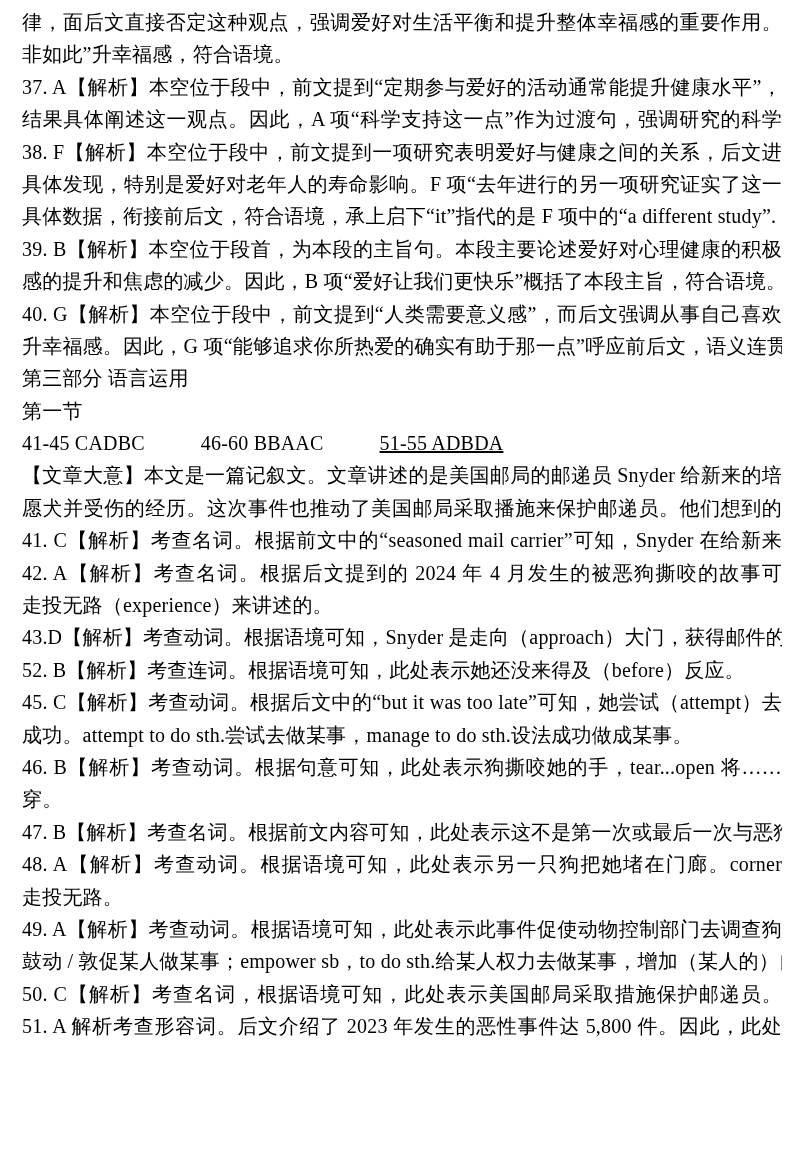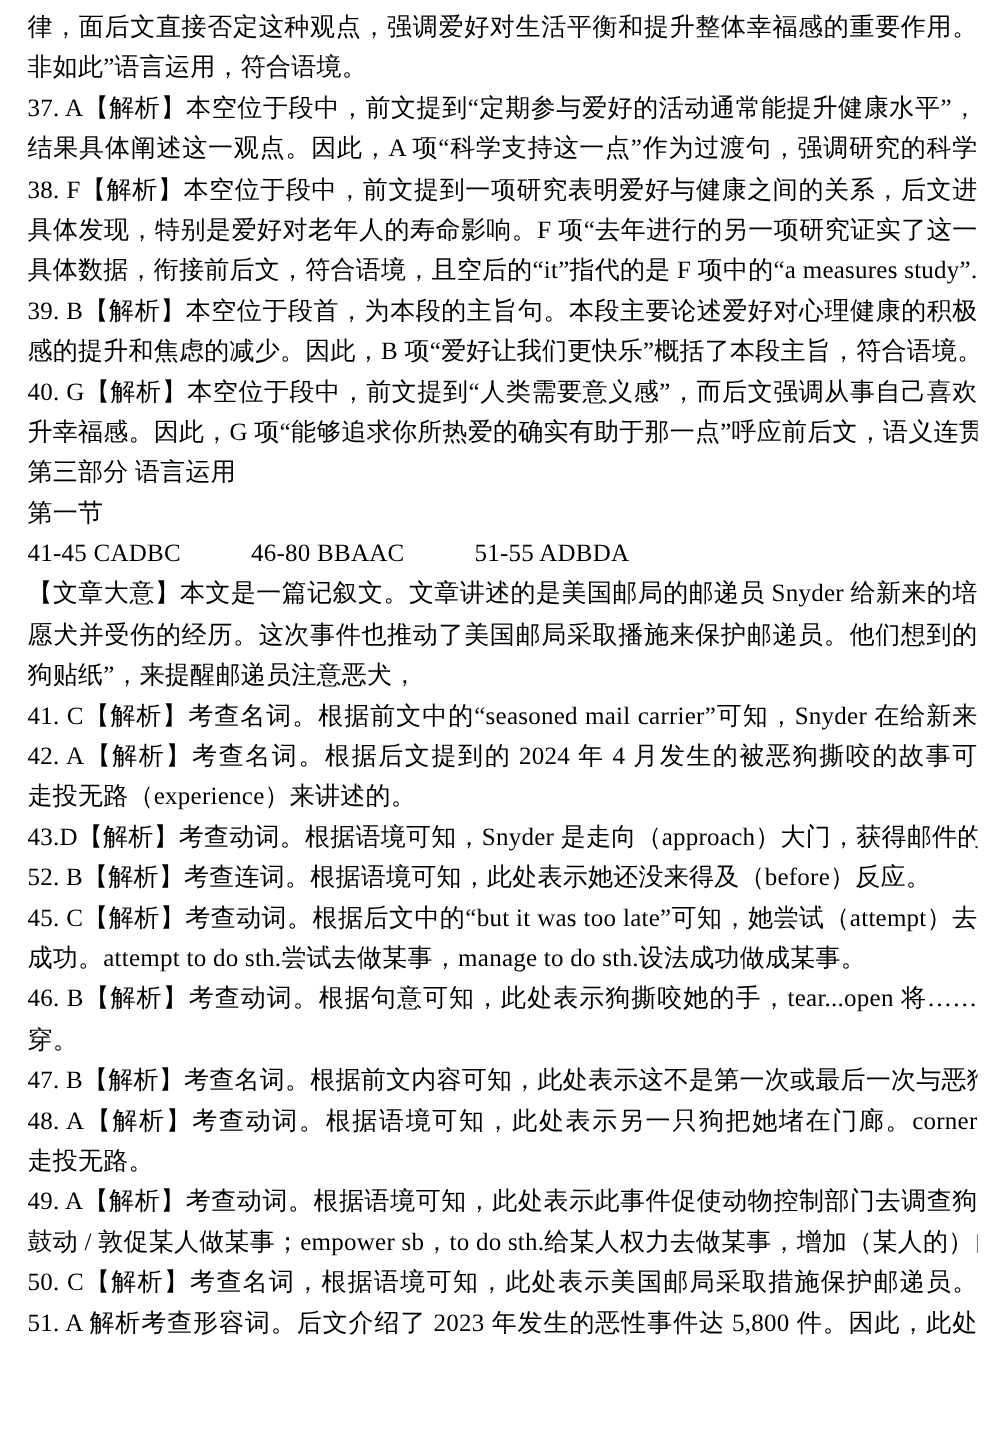--- a/index.html
+++ b/index.html
@@ -32,44 +32,44 @@
   }
   .line:not(.j) {
     white-space: nowrap;
   }
   .answer-group {
     display: inline-block;
     margin-right: 56px;
   }
   .answer-group:last-child {
     margin-right: 0;
+    text-decoration: underline;
   }
 </style>
 </head>
 <body>
 
 <div class="page">
   <div class="doc-body">
       <div class="line j">律，面后文直接否定这种观点，强调爱好对生活平衡和提升整体幸福感的重要作用。因此，D 项“事实并</div>
-      <div class="line">非如此”语言运用，符合语境。</div>
+      <div class="line">非如此”升幸福感，符合语境。</div>
       <div class="line j">37. A【解析】本空位于段中，前文提到“定期参与爱好的活动通常能提升健康水平”，后文通过引用研究</div>
       <div class="line j">结果具体阐述这一观点。因此，A 项“科学支持这一点”作为过渡句，强调研究的科学依据，符合语境。</div>
       <div class="line j">38. F【解析】本空位于段中，前文提到一项研究表明爱好与健康之间的关系，后文进一步展开了该研究的</div>
       <div class="line j">具体发现，特别是爱好对老年人的寿命影响。F 项“去年进行的另一项研究证实了这一影响”引出了后文的</div>
-      <div class="line">具体数据，衔接前后文，符合语境，且空后的“it”指代的是 F 项中的“a measures study”.</div>
+      <div class="line">具体数据，衔接前后文，符合语境，承上启下“it”指代的是 F 项中的“a different study”.</div>
       <div class="line j">39. B【解析】本空位于段首，为本段的主旨句。本段主要论述爱好对心理健康的积极作用，特别提到幸福</div>
       <div class="line">感的提升和焦虑的减少。因此，B 项“爱好让我们更快乐”概括了本段主旨，符合语境。</div>
       <div class="line j">40. G【解析】本空位于段中，前文提到“人类需要意义感”，而后文强调从事自己喜欢的活动可以显著提</div>
       <div class="line">升幸福感。因此，G 项“能够追求你所热爱的确实有助于那一点”呼应前后文，语义连贯，符合语境。</div>
       <div class="line">第三部分 语言运用</div>
       <div class="line">第一节</div>
-      <div class="line"><span class="answer-group">41-45 CADBC</span><span class="answer-group">46-80 BBAAC</span><span class="answer-group">51-55 ADBDA</span></div>
+      <div class="line"><span class="answer-group">41-45 CADBC</span><span class="answer-group">46-60 BBAAC</span><span class="answer-group">51-55 ADBDA</span></div>
       <div class="line j">【文章大意】本文是一篇记叙文。文章讲述的是美国邮局的邮递员 Snyder 给新来的培训生分享送件时遗遇</div>
       <div class="line j">愿犬并受伤的经历。这次事件也推动了美国邮局采取播施来保护邮递员。他们想到的方法是在邮箱上贴“狗</div>
-      <div class="line">狗贴纸”，来提醒邮递员注意恶犬，</div>
       <div class="line j">41. C【解析】考查名词。根据前文中的“seasoned mail carrier”可知，Snyder 在给新来的培训生（trainee）</div>
       <div class="line j">42. A【解析】考查名词。根据后文提到的 2024 年 4 月发生的被恶狗撕咬的故事可知，这里 Snyder 是结合</div>
       <div class="line">走投无路（experience）来讲述的。</div>
       <div class="line">43.D【解析】考查动词。根据语境可知，Snyder 是走向（approach）大门，获得邮件的签名。</div>
       <div class="line">52. B【解析】考查连词。根据语境可知，此处表示她还没来得及（before）反应。</div>
       <div class="line j">45. C【解析】考查动词。根据后文中的“but it was too late”可知，她尝试（attempt）去保护自己，但没有</div>
       <div class="line">成功。attempt to do sth.尝试去做某事，manage to do sth.设法成功做成某事。</div>
       <div class="line j">46. B【解析】考查动词。根据句意可知，此处表示狗撕咬她的手，tear...open 将……撕开；spear 用尖物刺</div>
       <div class="line">穿。</div>
       <div class="line">47. B【解析】考查名词。根据前文内容可知，此处表示这不是第一次或最后一次与恶狗的对峙(encounter).</div>

